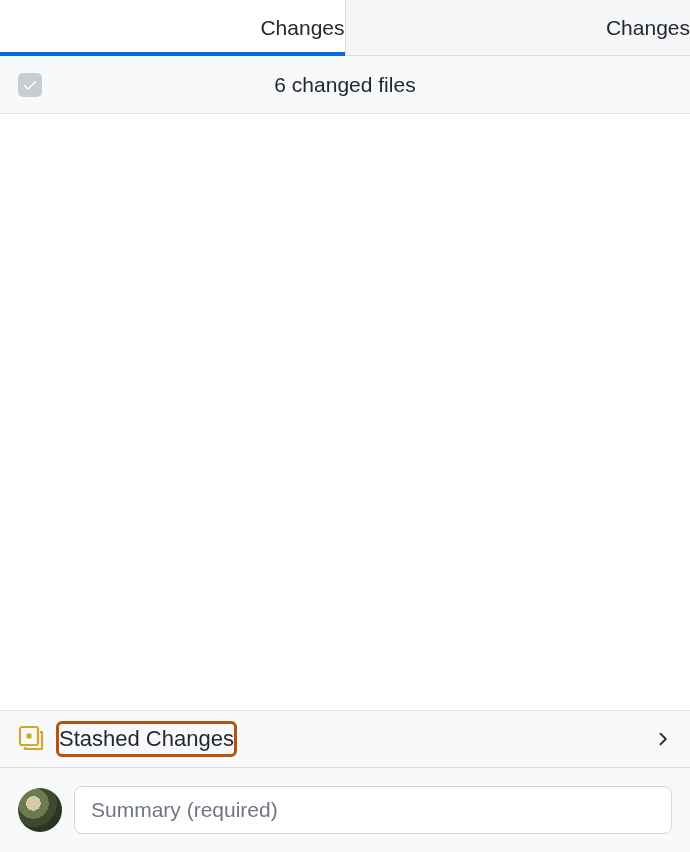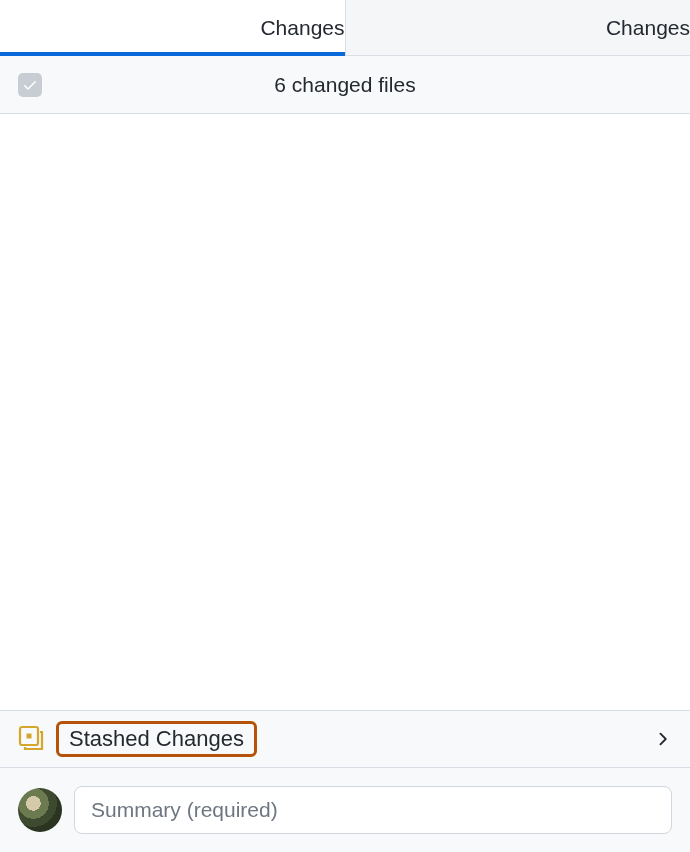--- a/index.html
+++ b/index.html
@@ -93,21 +93,21 @@
       width: 28px;
       height: 28px;
       margin-right: 10px;
       flex-shrink: 0;
     }
     .stash-label {
       font-size: 22px;
       color: #24292f;
       border: 3px solid #b45309;
       border-radius: 6px;
-      padding: 2px 10px;
+      padding: 2px 0;
     }
     .stash-spacer {
       flex: 1;
     }
     .chevron {
       width: 20px;
       height: 20px;
       flex-shrink: 0;
     }
     .commit-area {

